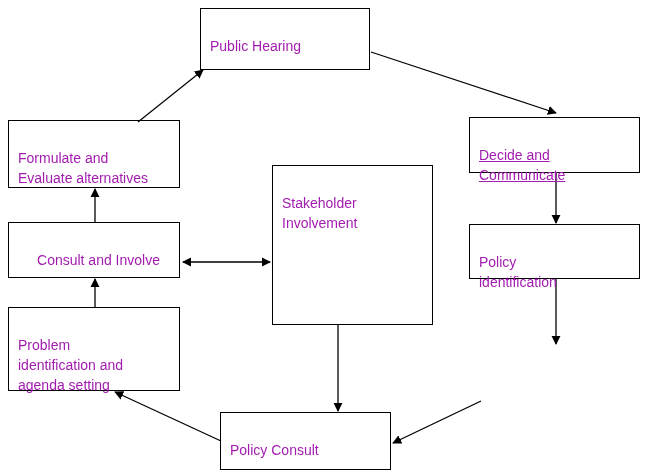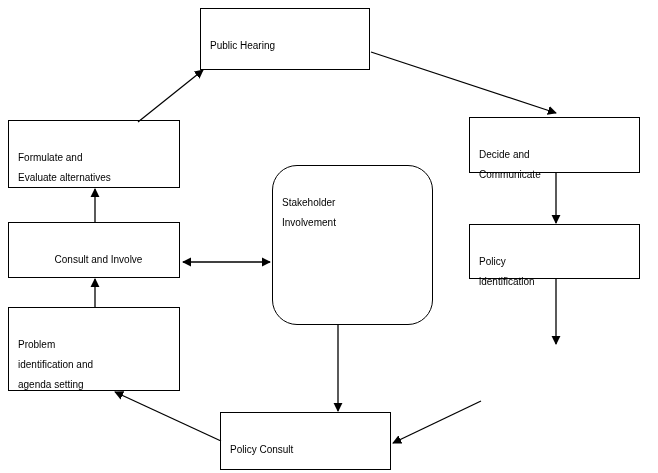--- a/index.html
+++ b/index.html
@@ -26,23 +26,23 @@
     width: 658px;
     height: 473px;
     pointer-events: none;
   }
   .node {
     position: absolute;
     box-sizing: border-box;
     border: 1px solid #000000;
     background: transparent;
     padding: 7px 0 0 9px;
-    font-size: 10px;
+    font-size: 14px;
     line-height: 20px;
-    color: #000000;
+    color: #a21caf;
     white-space: pre-line;
   }
   .node-label {
     display: block;
     white-space: pre-line;
   }
 </style>
 </head>
 <body>
 
@@ -91,26 +91,26 @@
   <div class="node" style="left:8px; top:222px; width:172px; height:56px;text-align:center;">
     <span class="node-label">Consult and Involve</span>
   </div>
 
   <div class="node" style="left:8px; top:307px; width:172px; height:84px;">
     <span class="node-label">Problem
 identification and
 agenda setting</span>
   </div>
 
-  <div class="node" style="left:272px; top:165px; width:161px; height:160px;border-radius:25px;">
+  <div class="node" style="left:272px; top:165px; width:161px; height:160px;">
     <span class="node-label">Stakeholder
 Involvement</span>
   </div>
 
-  <div class="node" style="left:469px; top:117px; width:171px; height:56px;">
+  <div class="node" style="left:469px; top:117px; width:171px; height:56px;text-decoration:underline;">
     <span class="node-label">Decide and
 Communicate</span>
   </div>
 
   <div class="node" style="left:469px; top:224px; width:171px; height:55px;">
     <span class="node-label">Policy
 identification</span>
   </div>
 
 

